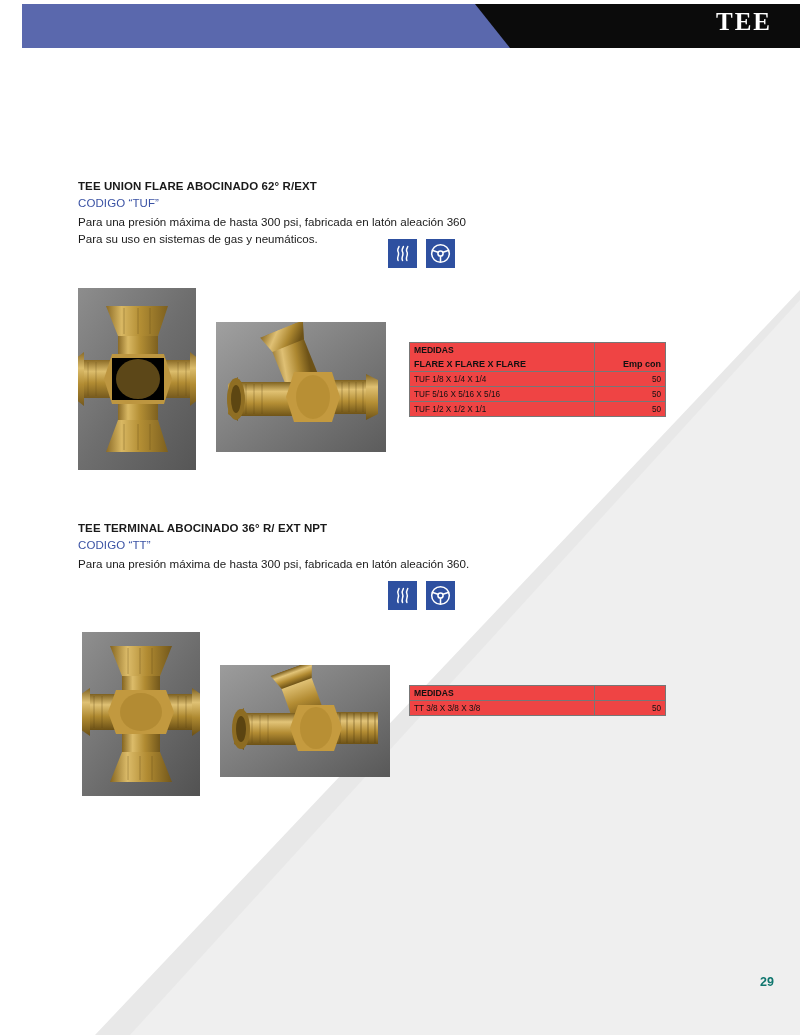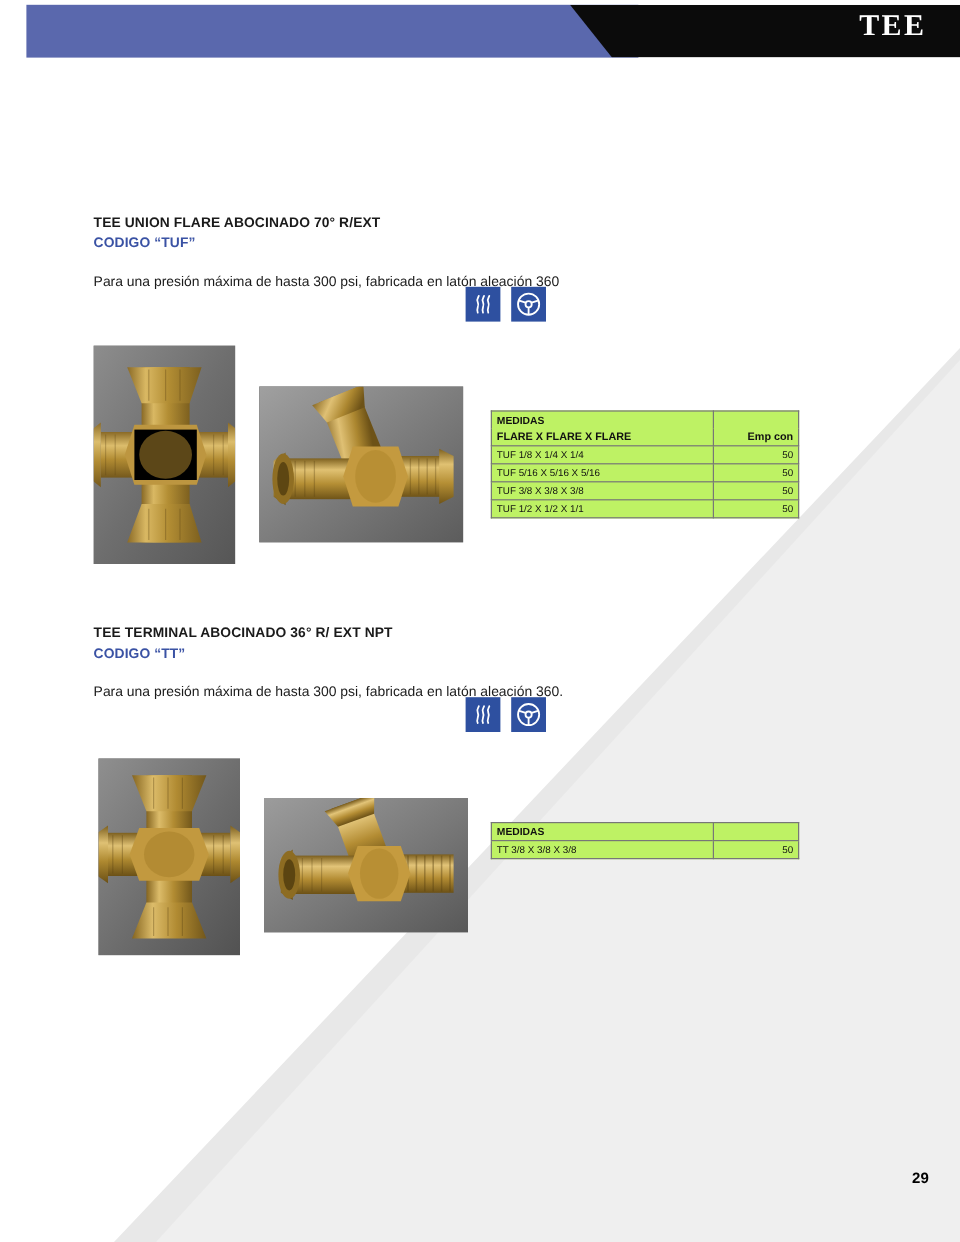--- a/index.html
+++ b/index.html
@@ -60,29 +60,29 @@
     z-index: 2;
   }
   .sec-title {
     font-size: 11.5px;
     font-weight: bold;
     color: #1a1a1a;
     letter-spacing: .1px;
   }
   .sec-code {
     font-size: 11.5px;
-    font-weight: bold;
+    font-weight: normal;
     color: #3a52a4;
     margin-top: 5px;
     letter-spacing: .1px;
   }
   .sec-desc {
     font-size: 11.6px;
     color: #1a1a1a;
-    margin-top: 18px;
+    margin-top: 5px;
     line-height: 1.35;
   }
 
   
   .badges {
     position: absolute;
     display: flex;
     gap: 9px;
   }
   .badge {
@@ -100,21 +100,21 @@
     background: #6b6b6b;
     overflow: hidden;
   }
   .photo svg { display: block; }
 
   
   table.medidas {
     border-collapse: collapse;
     font-size: 8.2px;
     color: #111;
-    background: #bef264;
+    background: #ef4444;
   }
   table.medidas td {
     border: 1px solid #777;
     padding: 1px 4px;
     height: 12px;
     vertical-align: middle;
   }
   table.medidas tr.hdr1 td {
     font-weight: bold;
     font-size: 8.6px;
@@ -129,42 +129,43 @@
   td.col-emp  { width: 62px; text-align: right; }
   td.empty-cell { border: none; }
 
   
   .page-number {
     position: absolute;
     right: 26px;
     bottom: 46px;
     font-size: 12.5px;
     font-weight: bold;
-    color: #000000;
+    color: #0f766e;
     z-index: 3;
   }
 </style>
 </head>
 <body>
 
 <svg class="bg-wedge" viewBox="0 0 800 1035" preserveAspectRatio="none">
   <polygon points="800,290 800,1035 95,1035" fill="#e8e8e8"></polygon>
   <polygon points="800,300 800,1035 130,1035" fill="#efefef"></polygon>
 </svg>
 
 <div class="header">
   <div class="header-blue"></div>
   <div class="header-black"></div>
   <div class="header-title">TEE</div>
 </div>
 
 <div class="section" style="left:78px; top:180px; width:560px;">
-  <div class="sec-title">TEE UNION FLARE ABOCINADO 70° R/EXT</div>
+  <div class="sec-title">TEE UNION FLARE ABOCINADO 62° R/EXT</div>
   <div class="sec-code">CODIGO “TUF”</div>
   <div class="sec-desc">Para una presión máxima de hasta 300 psi, fabricada en latón aleación 360</div>
+  <div class="sec-desc" style="margin-top:1px;">Para su uso en sistemas de gas y neumáticos.</div>
 </div>
 
 <div class="badges" style="left:388px; top:239px; z-index:2;">
   <div class="badge">
     <svg width="21" height="21" viewBox="0 0 24 24">
       <g stroke="#ffffff" stroke-width="1.7" fill="none" stroke-linecap="round">
         <path d="M7 20 C5 16 9 14 7 10 C5.5 7 8 5 8 4"></path>
         <path d="M12 20 C10 16 14 14 12 10 C10.5 7 13 5 13 4"></path>
         <path d="M17 20 C15 16 19 14 17 10 C15.5 7 18 5 18 4"></path>
       </g>
@@ -297,24 +298,20 @@
     <tr class="hdr2">
       <td class="col-desc">FLARE X FLARE X FLARE</td>
       <td class="col-emp">Emp con</td>
     </tr>
     <tr>
       <td class="col-desc">TUF 1/8 X 1/4 X 1/4</td>
       <td class="col-emp">50</td>
     </tr>
     <tr>
       <td class="col-desc">TUF 5/16 X 5/16 X 5/16</td>
-      <td class="col-emp">50</td>
-    </tr>
-    <tr>
-      <td class="col-desc">TUF 3/8 X 3/8 X 3/8</td>
       <td class="col-emp">50</td>
     </tr>
     <tr>
       <td class="col-desc">TUF 1/2 X 1/2 X 1/1</td>
       <td class="col-emp">50</td>
     </tr>
   </tbody>
     </table>
 </div>
 

